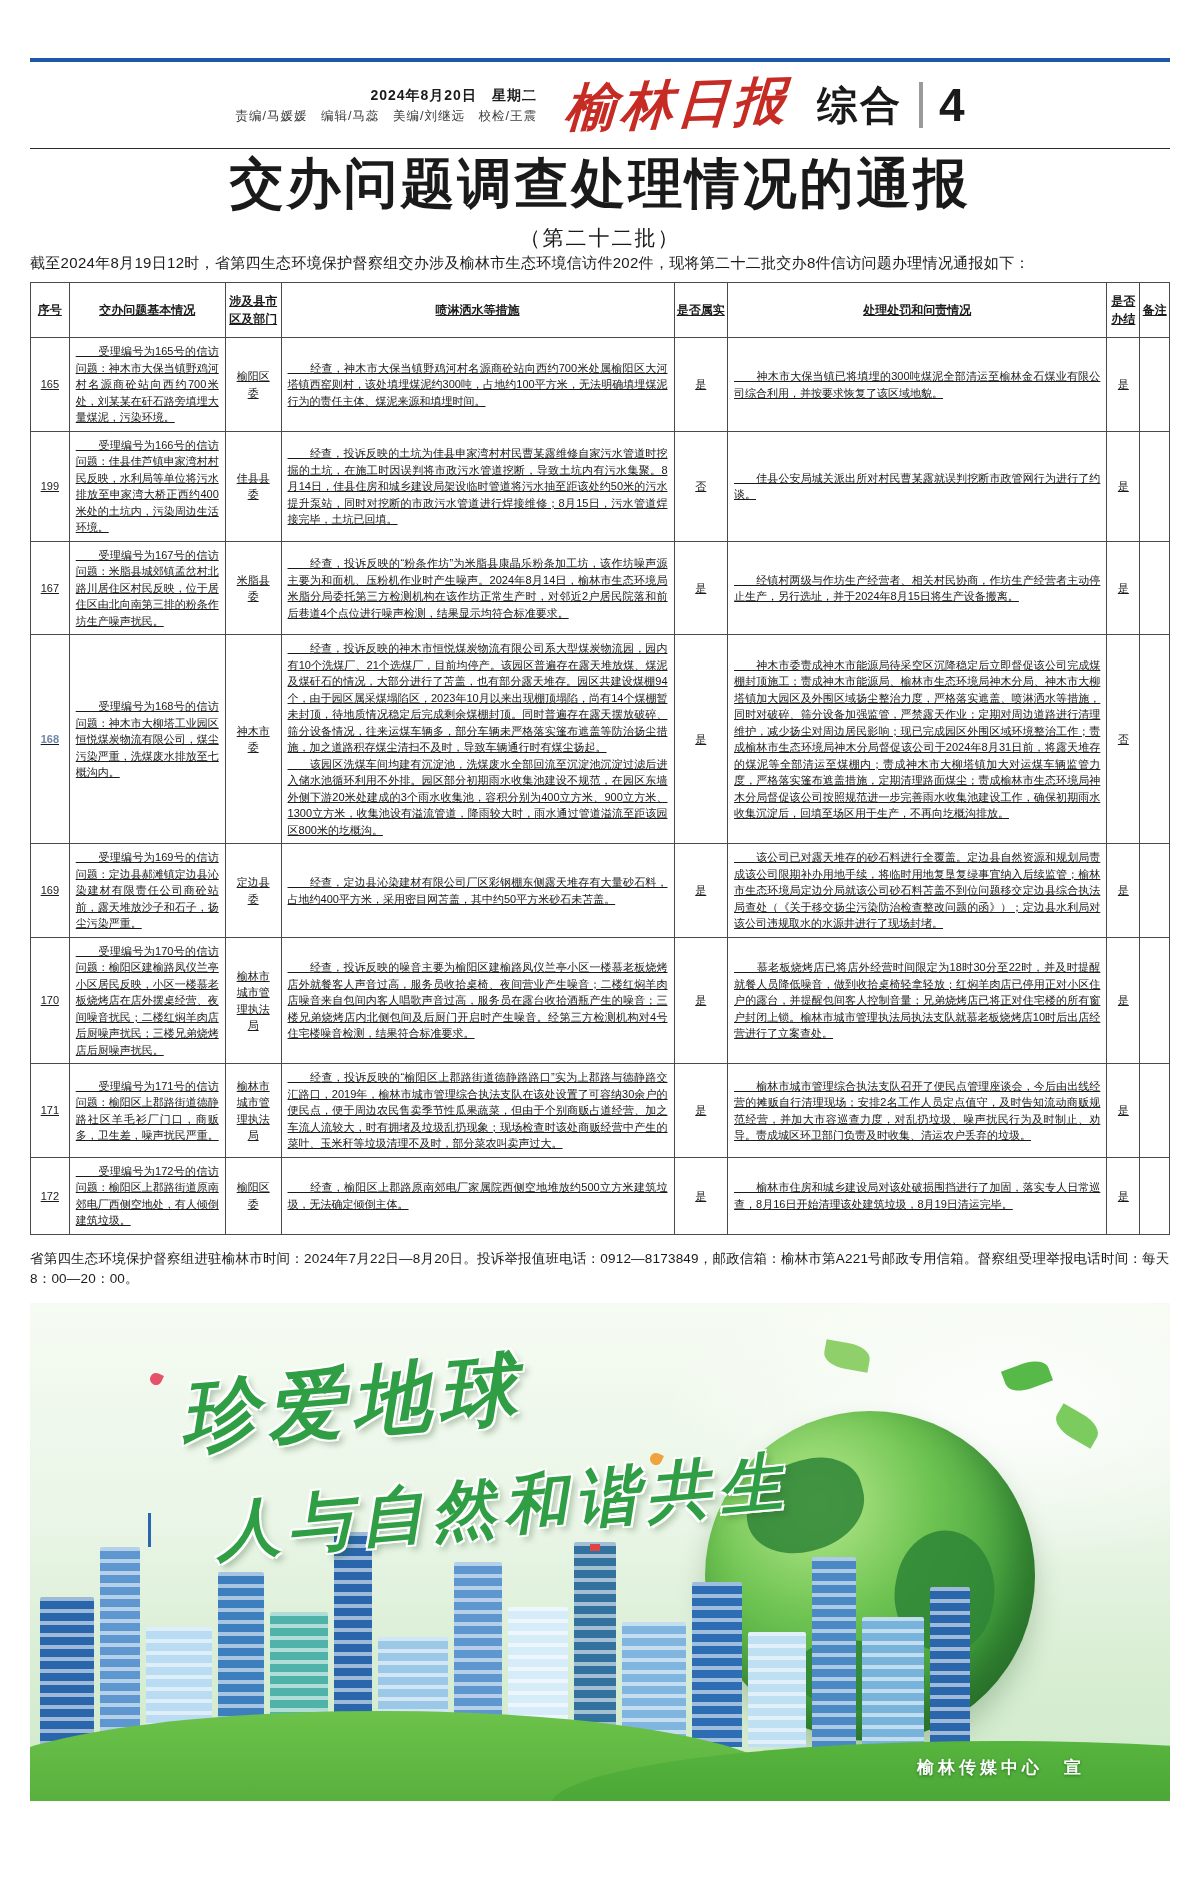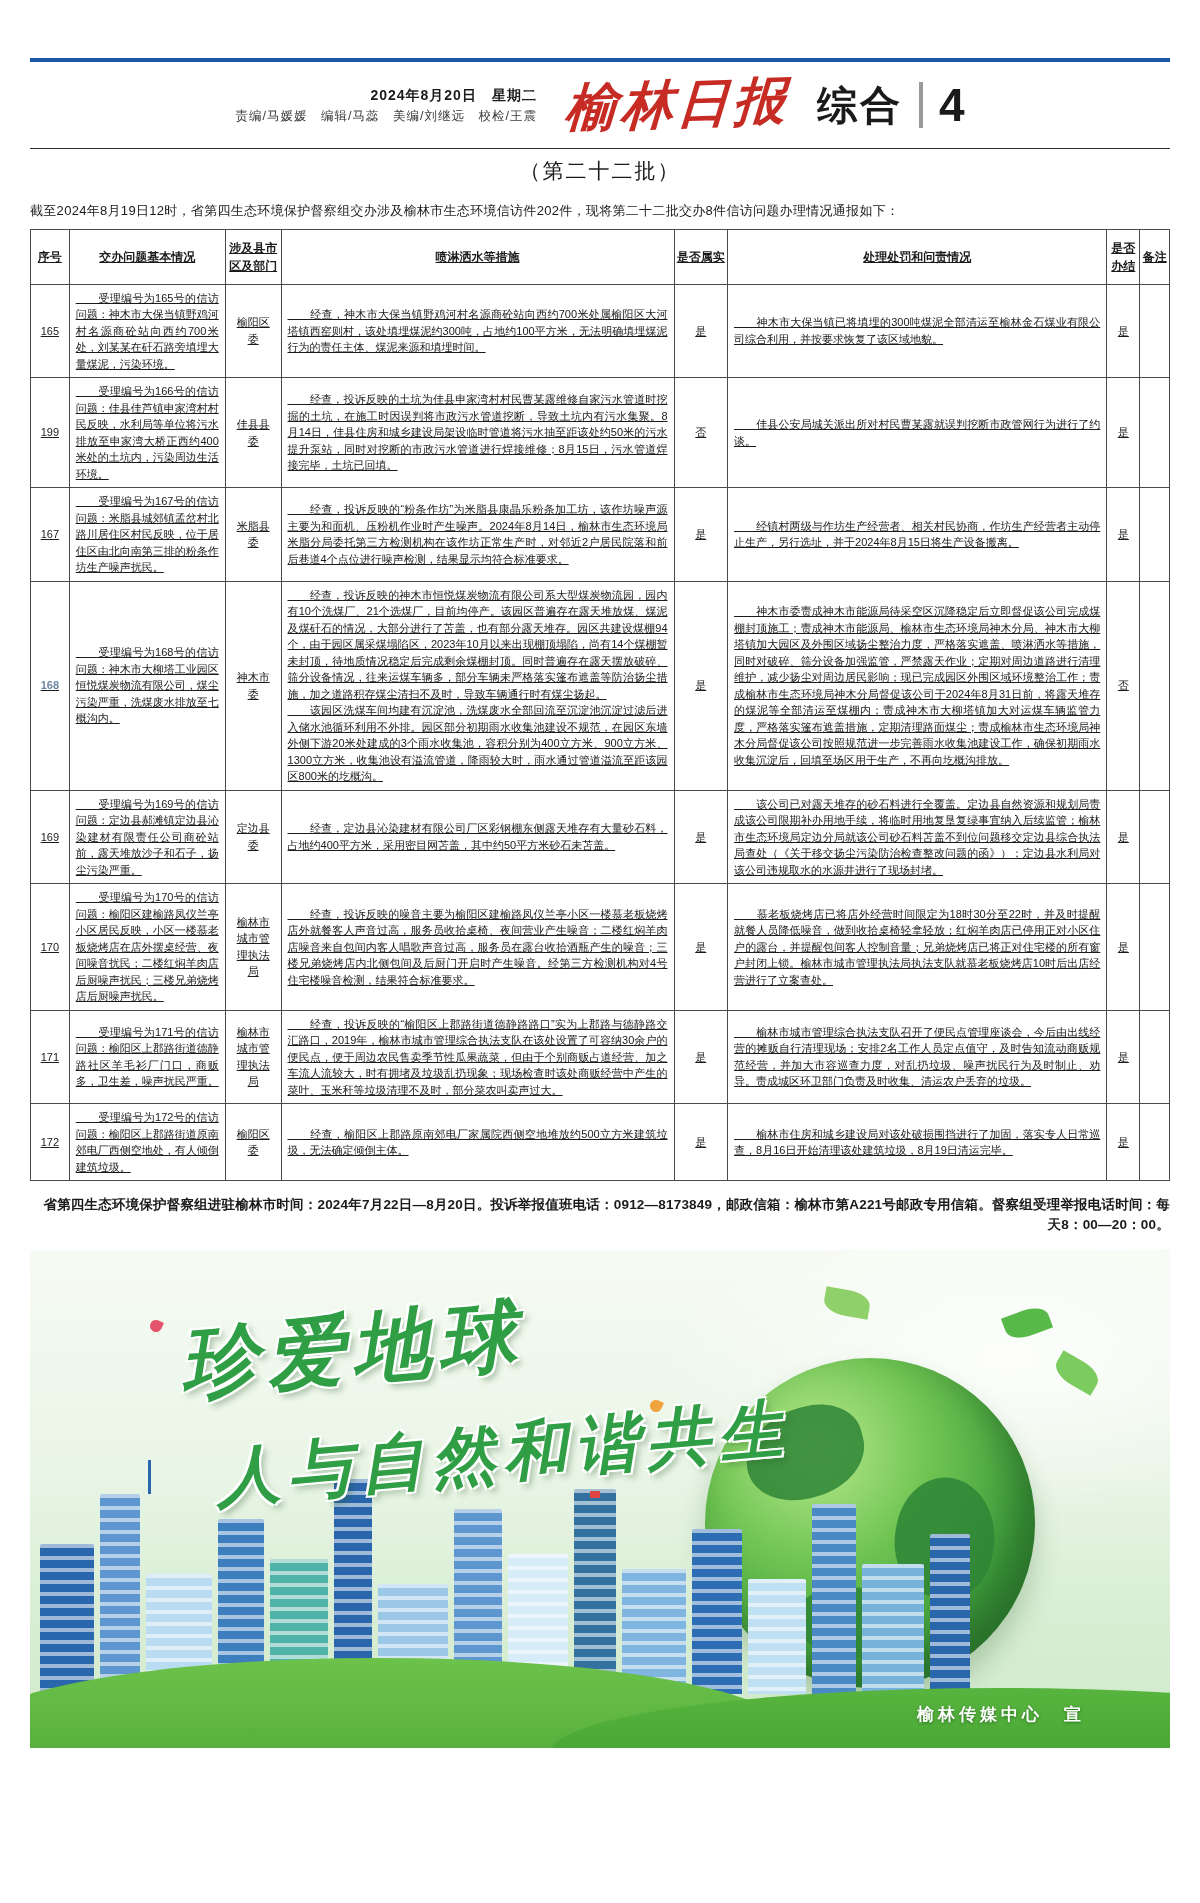--- a/index.html
+++ b/index.html
@@ -31,36 +31,36 @@
   .section-name{font-size:40px;font-weight:900;letter-spacing:3px;}
   .section-divider{width:4px;height:46px;background:#9a9a9a;}
   .page-no{font-size:46px;font-weight:900;}
   .thin-rule{height:1px;background:#2b2b2b;margin-top:2px;}
 
   
   .issuer{ text-align:center;font-size:23px;font-weight:900;margin-top:22px;letter-spacing:4px;}
   .big-title{ text-align:center;font-size:54px;font-weight:900;letter-spacing:3px;line-height:1.2;margin-top:10px;}
   .big-title.second{margin-top:2px;}
   .sub-title{ text-align:center;font-size:21px;margin-top:8px;letter-spacing:2px;font-family:Liberation Mono, monospace;}
-  .intro{ font-size:13px;margin-top:16px;letter-spacing:0.3px;line-height:1.5;}
+  .intro{ font-size:15px;letter-spacing:0.3px;line-height:1.5;}
 
   
   table.report{width:100%;border-collapse:collapse;margin-top:8px;table-layout:fixed;text-decoration:underline;}
   table.report th,table.report td{
     border:1px solid #4a4a4a;font-size:11px;line-height:1.5;
     padding:5px 6px;vertical-align:middle;background:#fff;
   }
   table.report th{font-size:12px;font-weight:bold;text-align:center;padding:9px 2px;}
   col.c1{width:3.4%}col.c2{width:13.7%}col.c3{width:4.9%}col.c4{width:34.5%}
   col.c5{width:4.7%}col.c6{width:33.3%}col.c7{width:2.9%}col.c8{width:2.6%}
   td.center{text-align:center;}
   td.cell-text{text-align:justify;white-space:pre-line;vertical-align:middle;}
   td.hl{color:#6f86a6;font-weight:bold;margin-left:37px;}
 
-  .footer-line{font-size:13.5px;font-weight:bold;margin-top:14px;letter-spacing:0.2px;line-height:1.5;text-align:right;}
+  .footer-line{font-size:13.5px;font-weight:normal;margin-top:14px;letter-spacing:0.2px;line-height:1.5;}
 
   
   .banner{
     position:relative;width:1140px;height:498px;margin-top:14px;overflow:hidden;
     background:linear-gradient(180deg,#f6fbf3 0%,#e9f5e6 45%,#d9eed4 72%,#cfe9c9 100%);
   }
   .banner .ray{position:absolute;top:-40px;left:55%;width:700px;height:300px;
     background:radial-gradient(ellipse at center,rgba(255,255,255,0.85),rgba(255,255,255,0) 70%);}
   .slogan1,.slogan2{
     position:absolute;color:var(--slogan-green);font-weight:900;
@@ -131,20 +131,21 @@
     <div class="masthead">榆林日报</div>
     <div class="section-wrap">
       <div class="section-name">综合</div>
       <div class="section-divider"></div>
       <div class="page-no">4</div>
     </div>
   </div>
 
   <div class="thin-rule"></div>
 
+  <h1 class="big-title second">交办问题调查处理情况的通报</h1>
   <div class="sub-title">（第二十二批）</div>
 
   <p class="intro">截至2024年8月19日12时，省第四生态环境保护督察组交办涉及榆林市生态环境信访件202件，现将第二十二批交办8件信访问题办理情况通报如下：</p>
 
   <table class="report">
     <colgroup>
       <col class="c1">
         <col class="c2">
         <col class="c3">
         <col class="c4">

